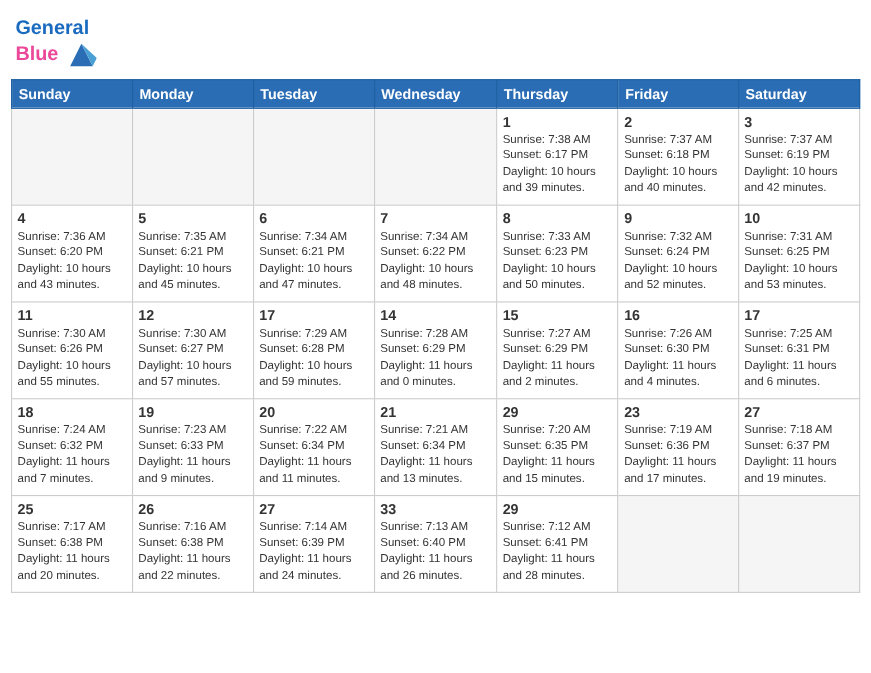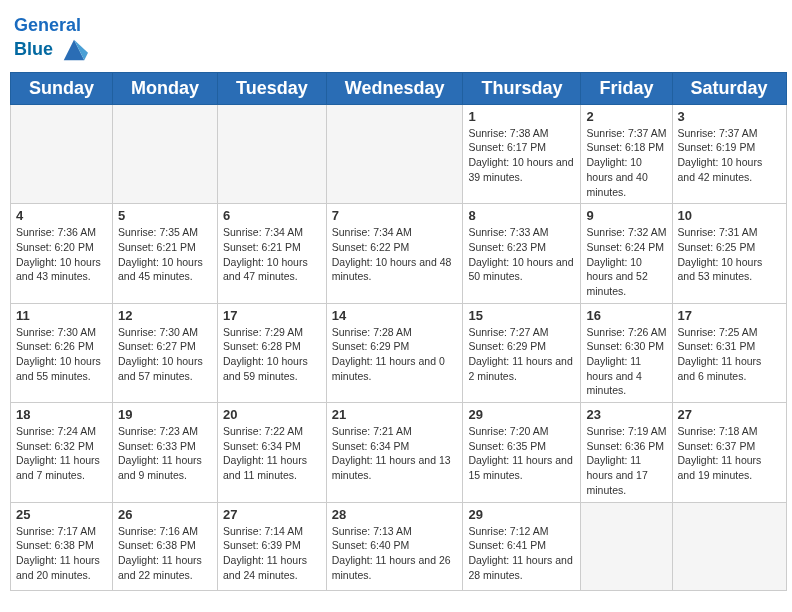--- a/index.html
+++ b/index.html
@@ -49,22 +49,22 @@
     }
     .calendar {
       width: 100%;
       border-collapse: collapse;
       border: 1px solid #ccc;
     }
     .calendar th {
       background: #2a6db5;
       color: #fff;
       text-align: left;
-      padding: 5px 18px;
-      font-size: 18px;
+      padding: 5px 6px;
+      font-size: 13px;
       font-weight: bold;
       border: 1px solid #2060a0;
     }
     .calendar td {
       vertical-align: top;
       padding: 4px 5px;
       font-size: 10.5px;
       border: 1px solid #ccc;
       width: 113px;
       height: 88px;
@@ -93,21 +93,21 @@
 </head>
 <body>
 
 <div class="header">
   <div class="logo">
     <div>
       <div class="logo-text">
         <span>General</span>
       </div>
       <div class="logo-text">
-        <span style="color:#0369a1;">Blue</span>
+        <span style="color:#ec4899;">Blue</span>
         <svg class="logo-icon" viewBox="0 0 30 30" style="display:inline;vertical-align:middle;">
           <polygon points="4,26 15,4 26,26" fill="#2a6db5"></polygon>
           <polygon points="15,4 26,26 30,18" fill="#4a9fd5"></polygon>
         </svg>
       </div>
     </div>
   </div>
   <div class="title-block">
     <div class="month-title"></div>
     <div class="location-title"></div>
@@ -242,21 +242,21 @@
         </td>
         <td>
           <span class="day-num">26</span>
           <div class="day-info">Sunrise: 7:16 AM<br>Sunset: 6:38 PM<br>Daylight: 11 hours and 22 minutes.</div>
         </td>
         <td>
           <span class="day-num">27</span>
           <div class="day-info">Sunrise: 7:14 AM<br>Sunset: 6:39 PM<br>Daylight: 11 hours and 24 minutes.</div>
         </td>
         <td>
-          <span class="day-num">28</span>
+          <span class="day-num">33</span>
           <div class="day-info">Sunrise: 7:13 AM<br>Sunset: 6:40 PM<br>Daylight: 11 hours and 26 minutes.</div>
         </td>
         <td>
           <span class="day-num">29</span>
           <div class="day-info">Sunrise: 7:12 AM<br>Sunset: 6:41 PM<br>Daylight: 11 hours and 28 minutes.</div>
         </td>
         <td class="empty"></td>
         <td class="empty"></td>
       </tr>
     </tbody>

